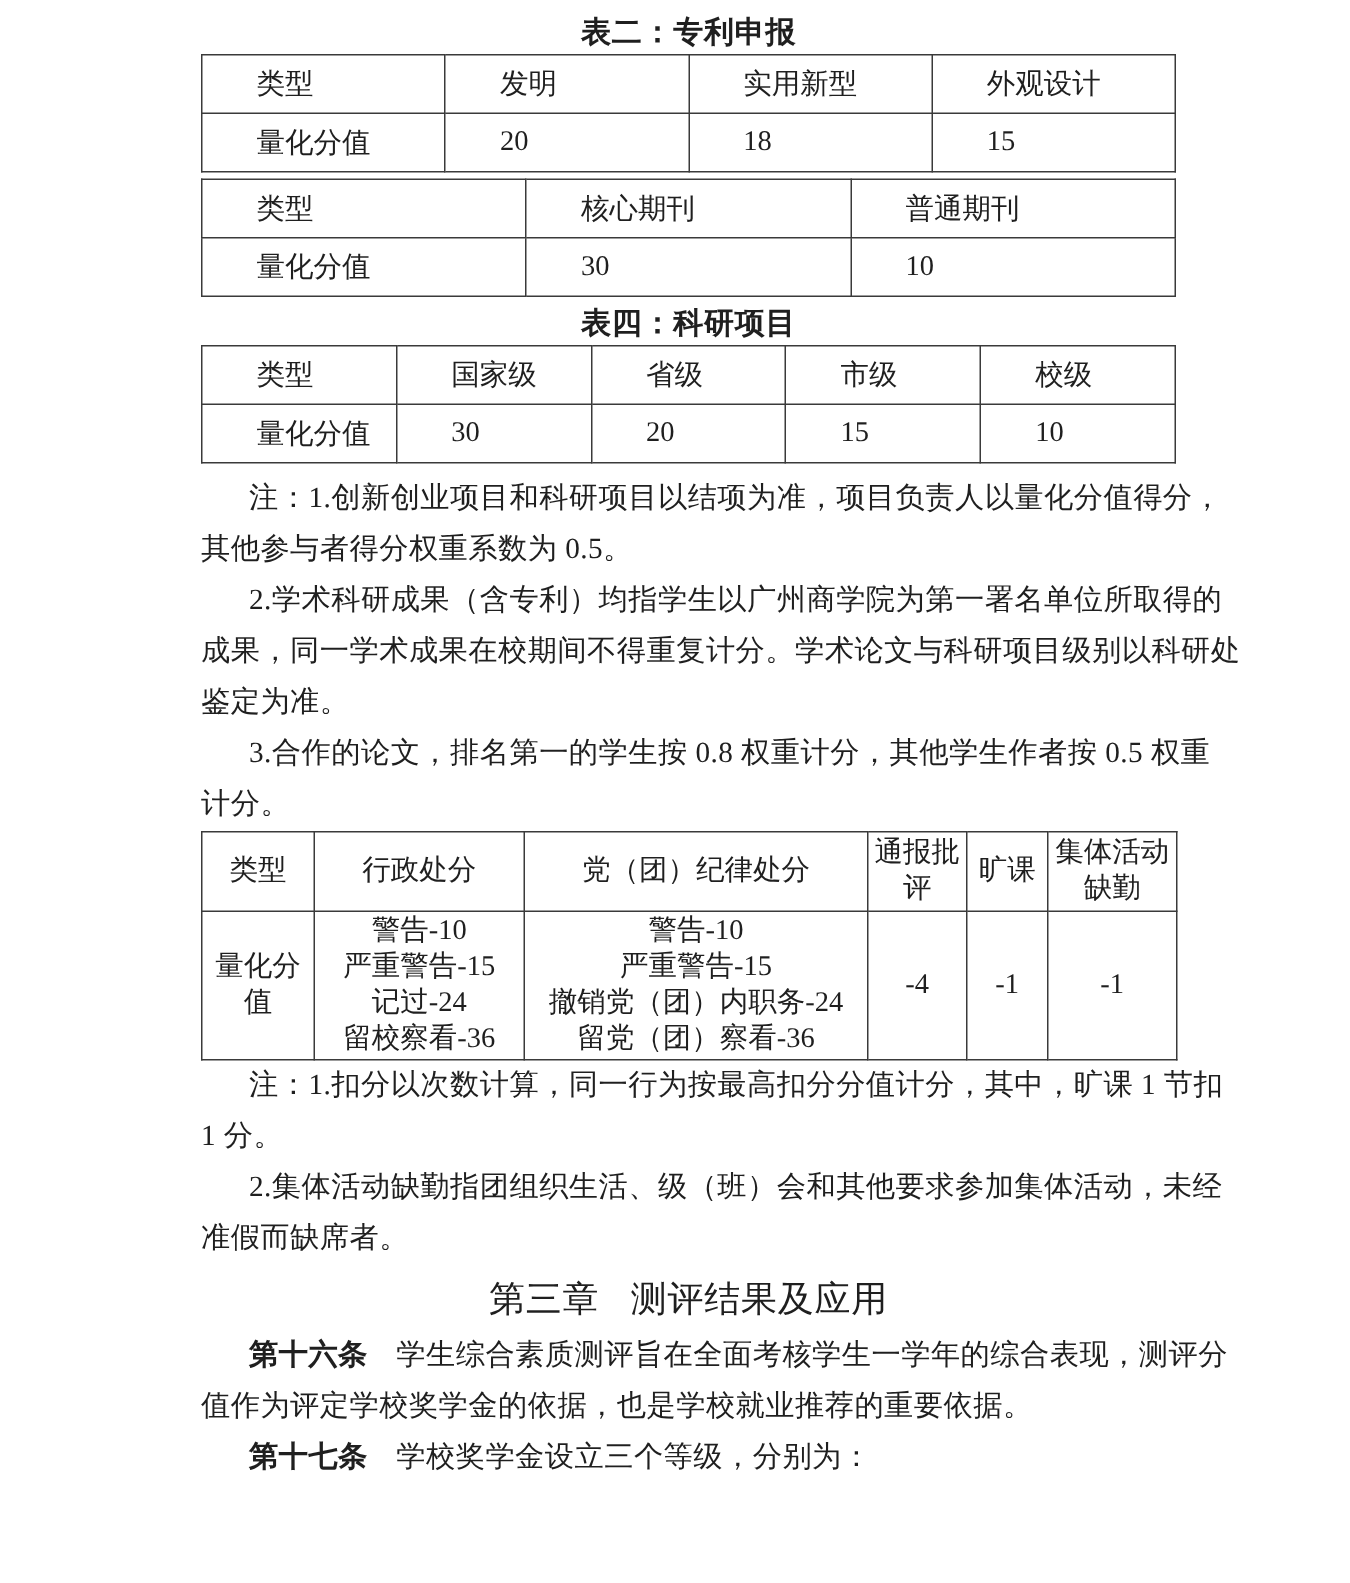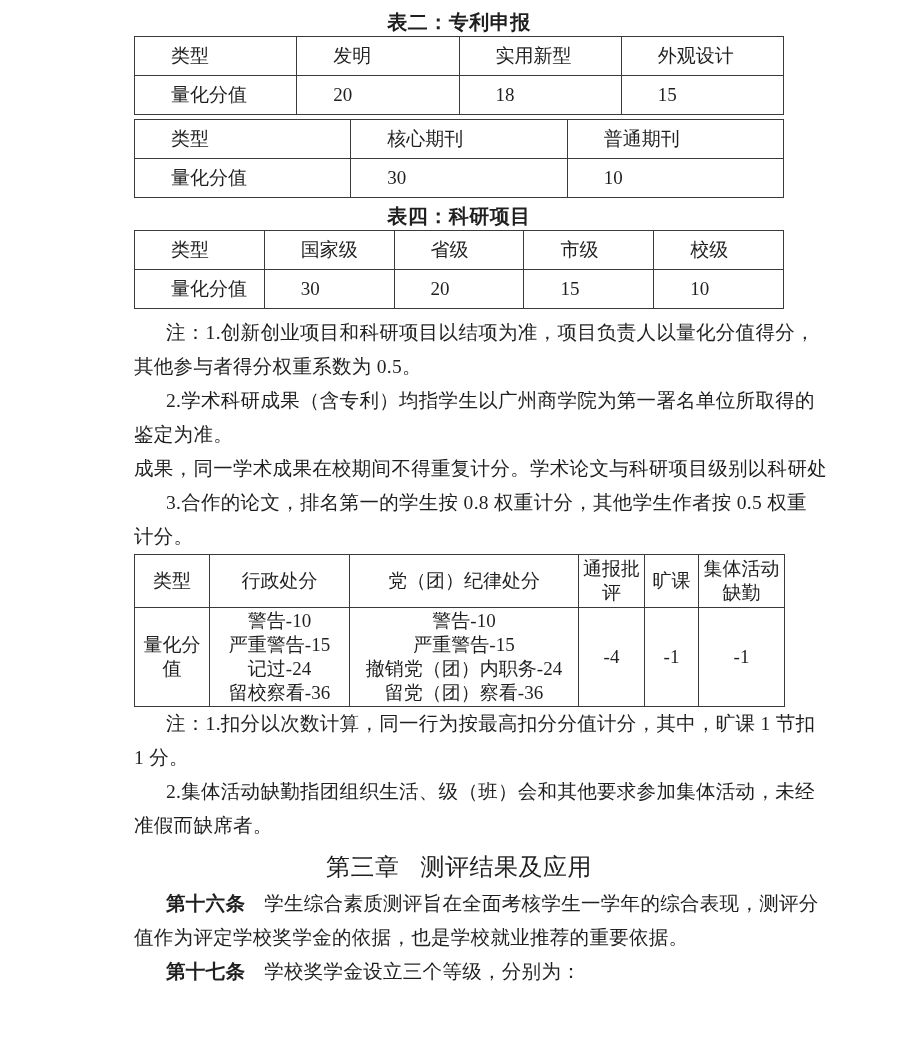--- a/index.html
+++ b/index.html
@@ -140,22 +140,22 @@
         <td>15</td>
         <td>10</td>
       </tr>
     </tbody>
       </table>
 
     <div class="para first-para">
       <div class="line indent just">注：1.创新创业项目和科研项目以结项为准，项目负责人以量化分值得分，</div>
       <div class="line">其他参与者得分权重系数为 0.5。</div>
       <div class="line indent just">2.学术科研成果（含专利）均指学生以广州商学院为第一署名单位所取得的</div>
+      <div class="line just">成果，同一学术成果在校期间不得重复计分。学术论文与科研项目级别以科研处</div>
       <div class="line">鉴定为准。</div>
-      <div class="line just">成果，同一学术成果在校期间不得重复计分。学术论文与科研项目级别以科研处</div>
       <div class="line indent just">3.合作的论文，排名第一的学生按 0.8 权重计分，其他学生作者按 0.5 权重</div>
       <div class="line">计分。</div>
     </div>
 
 
     <table class="ded">
       <colgroup>
         <col style="width:75px">
           <col style="width:140px">
           <col style="width:229px">

